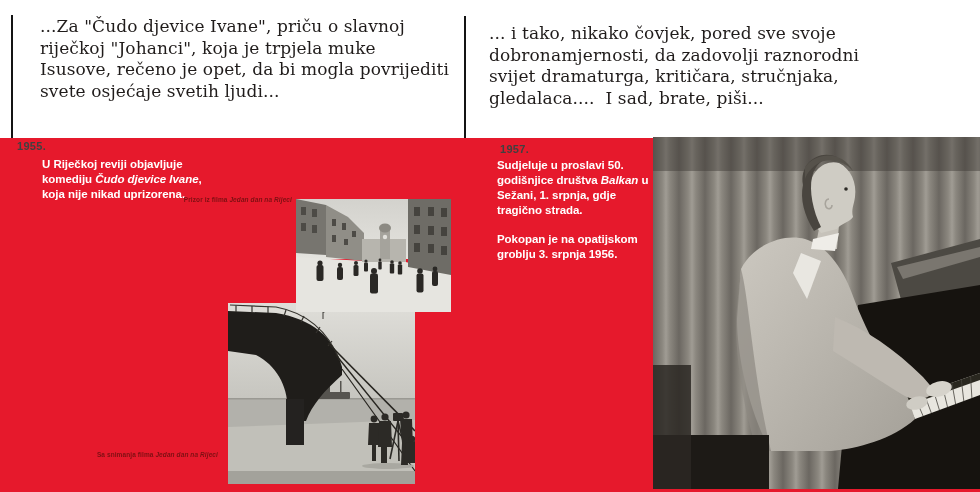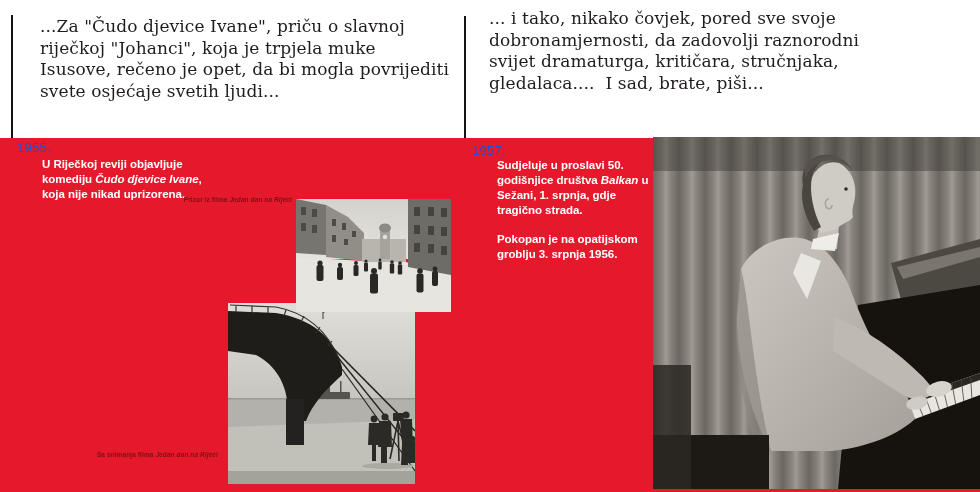--- a/index.html
+++ b/index.html
@@ -1,38 +1,38 @@
 <!DOCTYPE html>
 <html><head>
 <meta charset="utf-8">
 <style>
   html,body{margin:0;padding:0}
   body{width:980px;height:492px;overflow:hidden;background:#ffffff;font-family:"Liberation Sans",sans-serif;position:relative}
   .abs{position:absolute}
   .quote{font-family:"DejaVu Serif",serif;font-size:17px;line-height:21.5px;color:#201c1b;white-space:pre-line;letter-spacing:.1px}
   .red-band{left:0;top:138px;width:980px;height:354px;background:#e6192c}
   .vrule{width:2px;background:#141414}
-  .year{color:#1d4ed8;font-weight:normal;font-size:13px;letter-spacing:.3px}
+  .year{color:#404040;font-weight:bold;font-size:11px;letter-spacing:.3px}
   .entry{color:#fff;font-weight:bold;font-size:11.5px;line-height:15px;letter-spacing:-.05px}
   .entry p{margin:0 0 14px 0}
   .entry .it, .cap .it{font-style:italic}
   .cap{font-size:6.5px;font-weight:bold;color:#7e1013;white-space:nowrap;letter-spacing:.1px}
   svg.photo{position:absolute;display:block}
 </style>
 </head>
 <body>
 
 <div class="abs vrule" style="left:11px;top:15px;height:143px"></div>
 <div class="abs vrule" style="left:464px;top:16px;height:140px"></div>
 
 <div class="abs quote" style="left:40px;top:16px;width:410px">...Za "Čudo djevice Ivane", priču o slavnoj
 riječkoj "Johanci", koja je trpjela muke
 Isusove, rečeno je opet, da bi mogla povrijediti
 svete osjećaje svetih ljudi...</div>
-<div class="abs quote" style="left:489px;top:8px;width:415px">... i tako, nikako čovjek, pored sve svoje
+<div class="abs quote" style="left:489px;top:23px;width:415px">... i tako, nikako čovjek, pored sve svoje
 dobronamjernosti, da zadovolji raznorodni
 svijet dramaturga, kritičara, stručnjaka,
 gledalaca....&nbsp; I sad, brate, piši...</div>
 
 <div class="abs red-band"></div>
 
 <div class="abs year" style="left:17px;top:140px">1955.</div>
 <div class="abs entry" style="left:42px;top:157px;width:170px">
   <p><span>U Riječkoj reviji objavljuje komediju </span><span class="it">Čudo djevice Ivane</span><span>, koja nije nikad uprizorena.</span></p>
 </div>
@@ -159,21 +159,21 @@
       <rect x="82.3" y="62.5" width="3.4" height="8" rx="1"></rect>
     <circle cx="78" cy="72" r="3"></circle>
       <rect x="74" y="74.5" width="8" height="20" rx="2"></rect>
     <circle cx="124" cy="72" r="2.8"></circle>
       <rect x="120.5" y="74.5" width="7" height="19" rx="2"></rect>
     <circle cx="139" cy="70" r="2.4"></circle>
       <rect x="136" y="72" width="6" height="15" rx="2"></rect>
   </g>
 </svg>
 
-<div class="abs year" style="left:472px;top:143px">1957.</div>
+<div class="abs year" style="left:500px;top:143px">1957.</div>
 <div class="abs entry" style="left:497px;top:158px;width:156px">
   <p><span>Sudjeluje u proslavi 50. godišnjice društva </span><span class="it">Balkan</span><span> u Sežani, 1. srpnja, gdje tragično strada.</span></p>
   <p><span>Pokopan je na opatijskom groblju 3. srpnja 1956.</span></p>
 </div>
 
 <svg class="photo" style="left:653px;top:137px;z-index:2" width="327" height="352" viewBox="0 0 327 352" role="img">
   <defs>
     <linearGradient id="curt" x1="0" y1="0" x2="26" y2="0" gradientUnits="userSpaceOnUse" spreadMethod="repeat">
       <stop offset="0" stop-color="#6b6761"></stop>
         <stop offset="0.35" stop-color="#8b877f"></stop>

